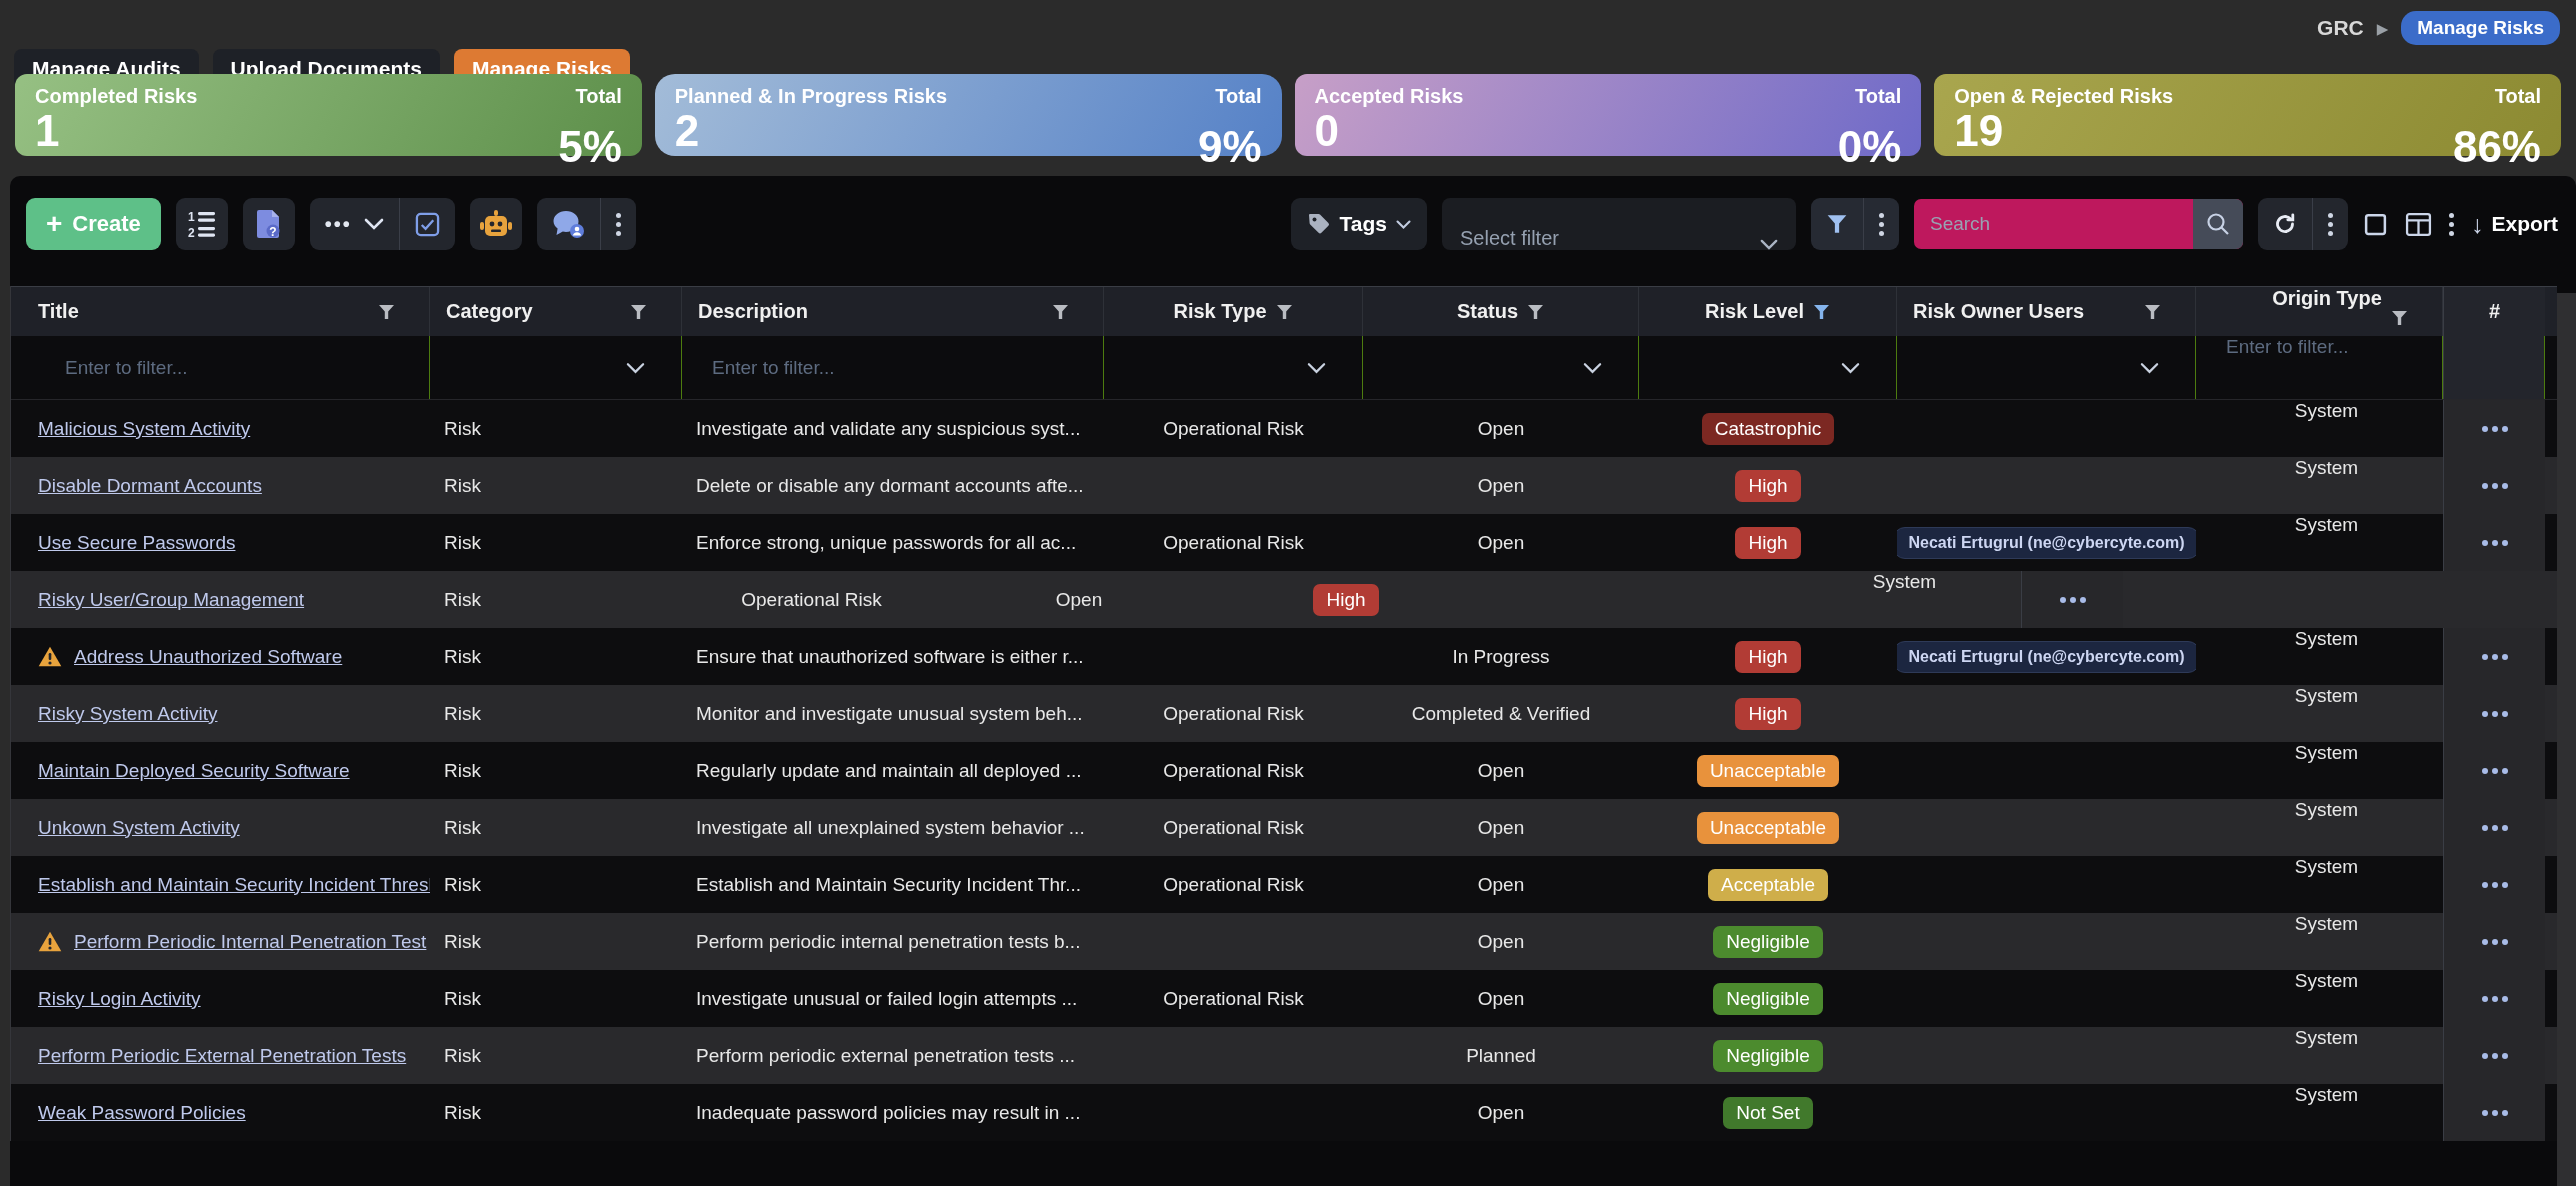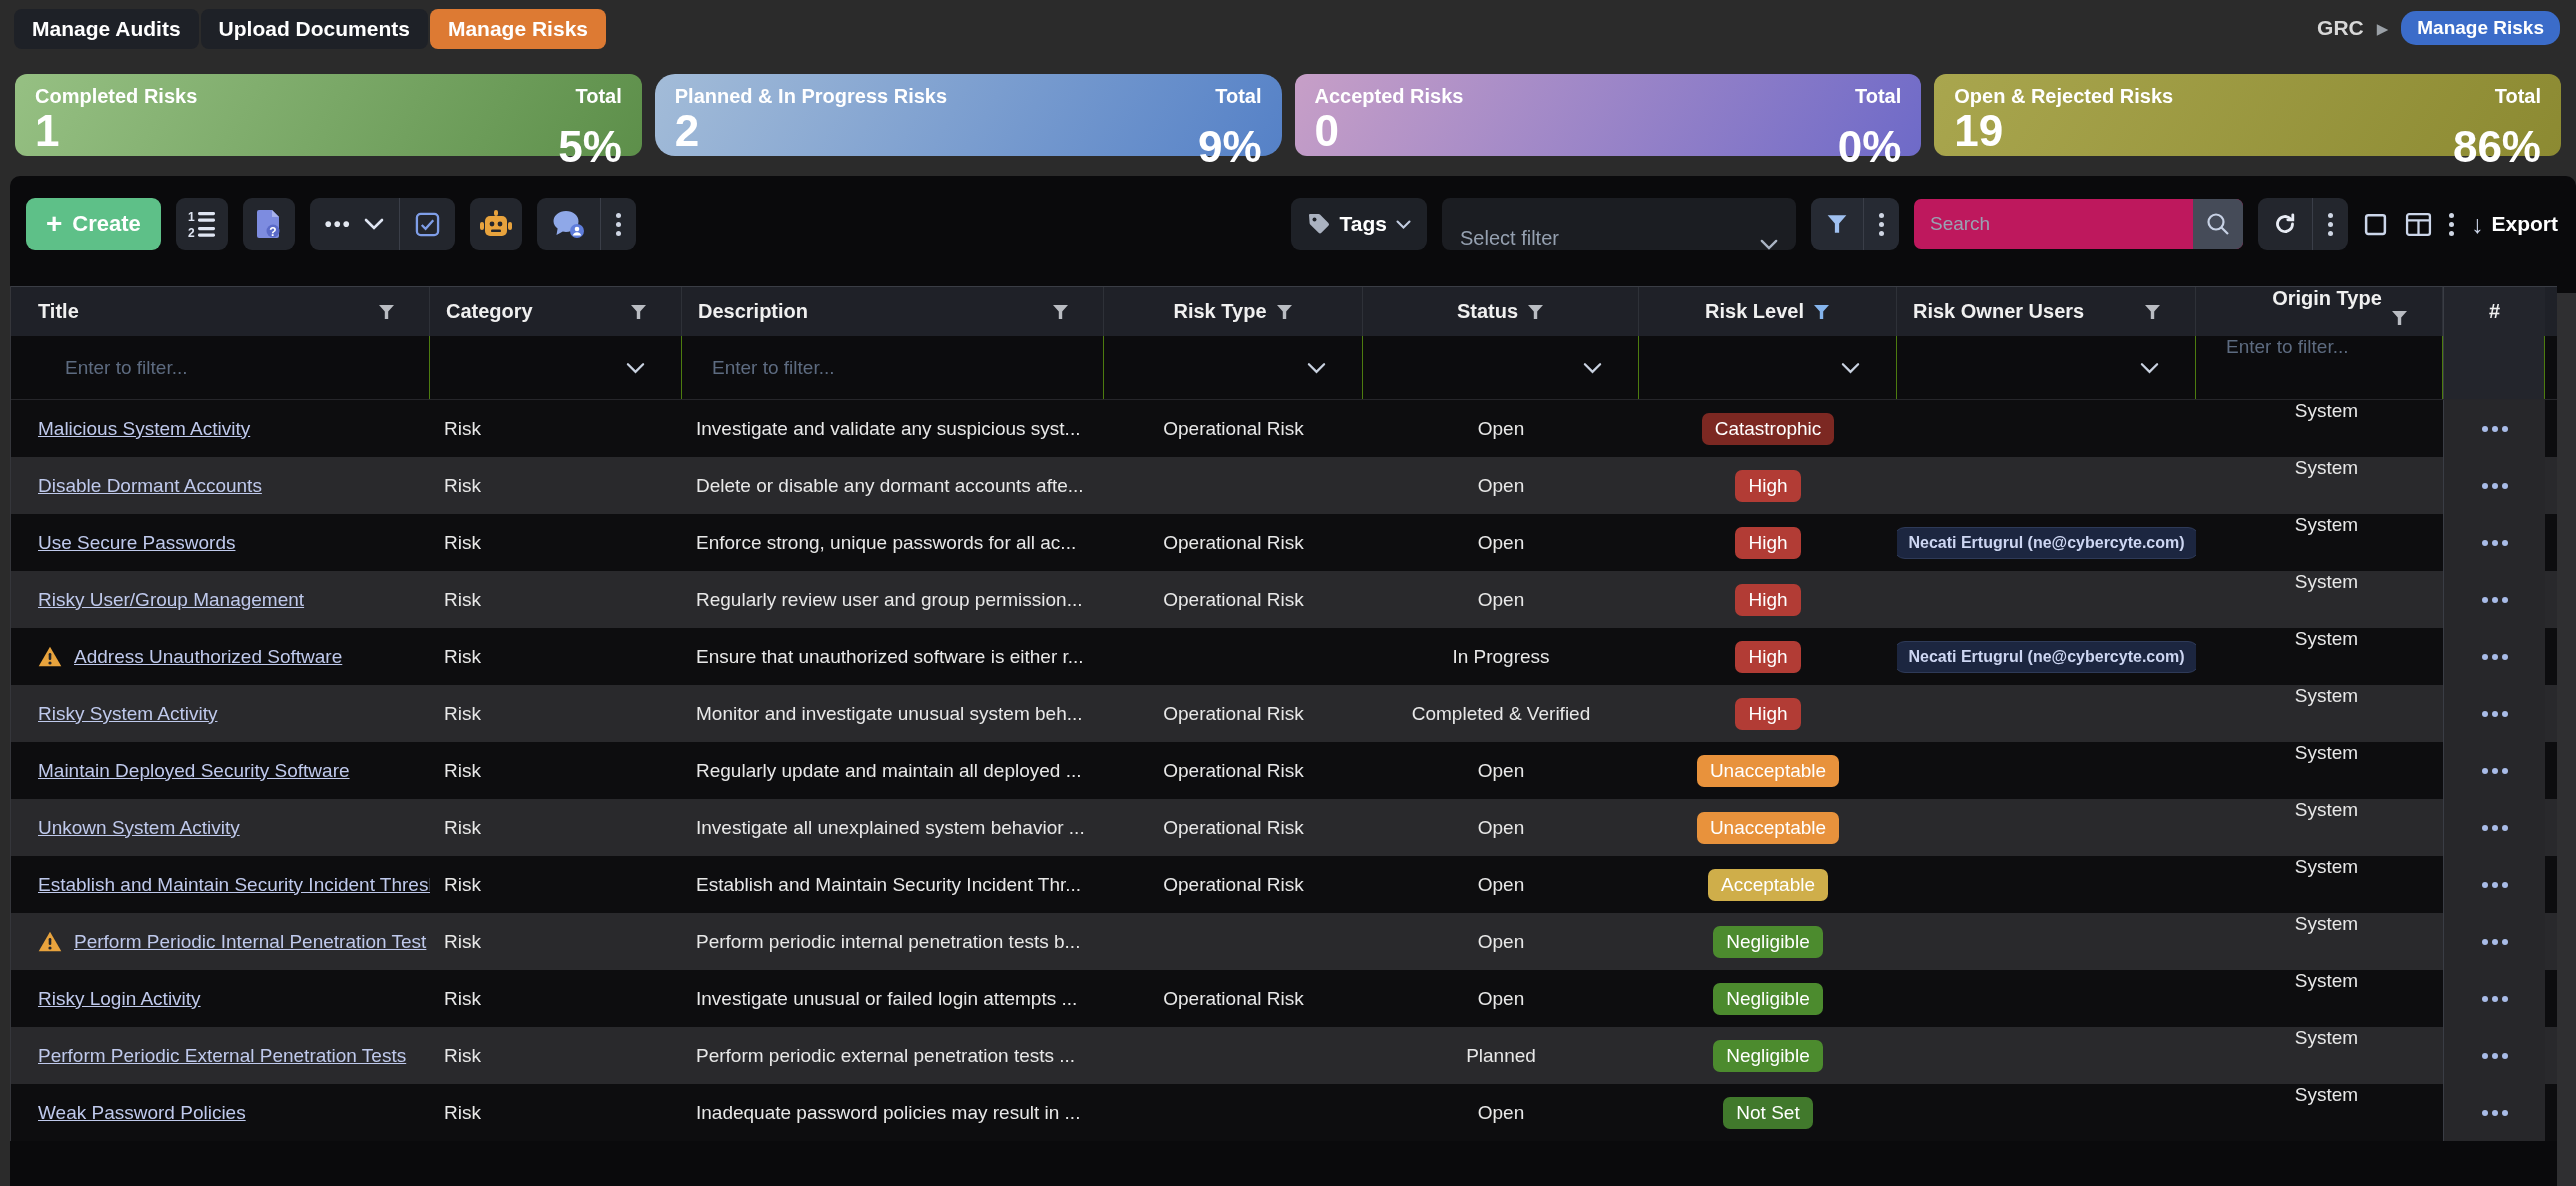--- a/index.html
+++ b/index.html
@@ -5,21 +5,21 @@
   * { box-sizing: border-box; margin: 0; padding: 0; }
   html,body { width:2576px; height:1186px; }
   body {
     background:#2b2b2b;
     font-family:"Liberation Sans", sans-serif;
     color:#e8e8e8;
     overflow:hidden;
   }
   
   .topbar { height:48px; display:flex; justify-content:space-between; align-items:flex-start; padding:9px 16px 0 14px; }
-  .nav-tabs { display:flex; gap:2px; }
+  .nav-tabs { display:flex; gap:14px;margin-top:40px; }
   .nav-tab { background:#1e2127; color:#fff; font-weight:bold; font-size:21px; padding:8px 18px; border-radius:8px; cursor:pointer; white-space:nowrap; }
   .nav-tab.active { background:#dd7a33; }
   .crumbs { display:flex; align-items:center; gap:13px; margin-top:2px; }
   .crumb-root { color:#d8d8d8; font-weight:bold; font-size:21px; }
   .crumb-arrow { color:#9aa0a6; font-size:15px; line-height:1; }
   .crumb-pill { background:#3b6cc9; color:#fff; font-weight:bold; font-size:19px; padding:6px 16px; border-radius:15px; }
   
   .cards { display:flex; gap:13px; margin:26px 15px 0; height:82px; }
   .card { flex:1; border-radius:12px; padding:11px 20px 9px; display:flex; justify-content:space-between; color:#fff; }
   .card-label { font-size:20px; font-weight:bold; }
@@ -455,21 +455,20 @@
             </span>
           </div>
   </div>
 
   <div class="trow light">
     <div class="cell col-title">
 
       <a class="title-link">Risky User/Group Management</a>
     </div>
     <div class="cell col-category">Risk</div>
-    <div class="cell col-desc">Regularly review user and group permission...</div>
     <div class="cell col-risktype">Operational Risk</div>
     <div class="cell col-status">Open</div>
     <div class="cell col-risklevel">
             <span class="badge" style="background: rgb(178, 60, 53);">High</span>
           </div>
     <div class="cell col-owner"></div>
     <div class="cell col-origin">System</div>
     <div class="cell col-actions">
             <span class="kebab-h">
               <i></i>

